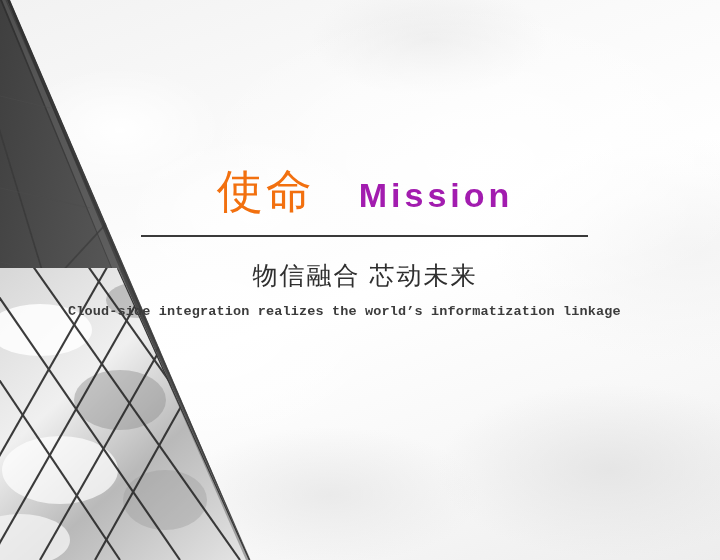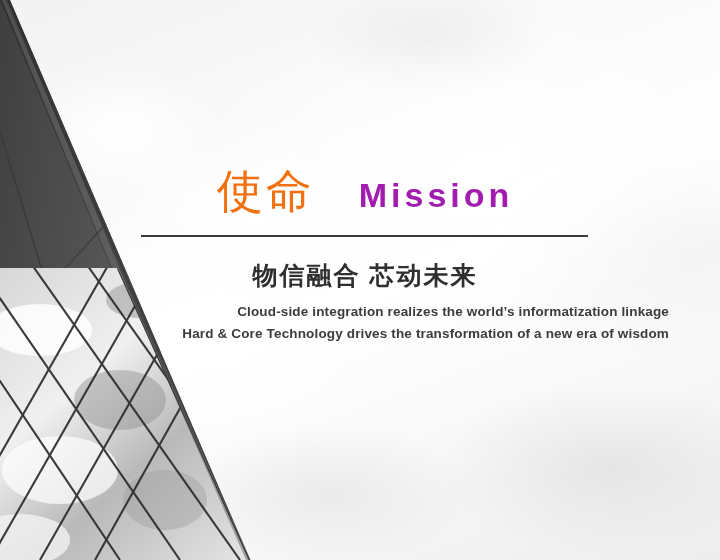--- a/index.html
+++ b/index.html
@@ -95,32 +95,33 @@
   }
 
   .subtitle {
     position: absolute;
     left: 141px;
     top: 258px;
     width: 448px;
     text-align: center;
     font-size: 25px;
     line-height: 34px;
-    font-weight: 700;
+    font-weight: 400;
     color: #2f2f2f;
     letter-spacing: 2px;
     white-space: nowrap;
   }
 
   .body-lines {
     position: absolute;
-    left: 59px;
+    left: 68px;
     top: 301px;
     width: 610px;
-    text-align: right;
+    text-align: left;
+    font-family: Liberation Mono, monospace;
   }
   .body-line {
     font-size: 13.5px;
     line-height: 22px;
     font-weight: 600;
     color: #3c3c3c;
     letter-spacing: 0.15px;
     white-space: nowrap;
   }
 </style>
@@ -219,17 +220,16 @@
       <span class="title-cn">使命</span>
       <span class="title-en">Mission</span>
     </div>
 
     <div class="divider"></div>
 
     <div class="subtitle">物信融合 芯动未来</div>
 
     <div class="body-lines">
       <div class="body-line">Cloud-side integration realizes the world’s informatization linkage</div>
-      <div class="body-line">Hard &amp; Core Technology drives the transformation of a new era of wisdom</div>
     </div>
 
   </div>
 </div>
 
 </body></html>

